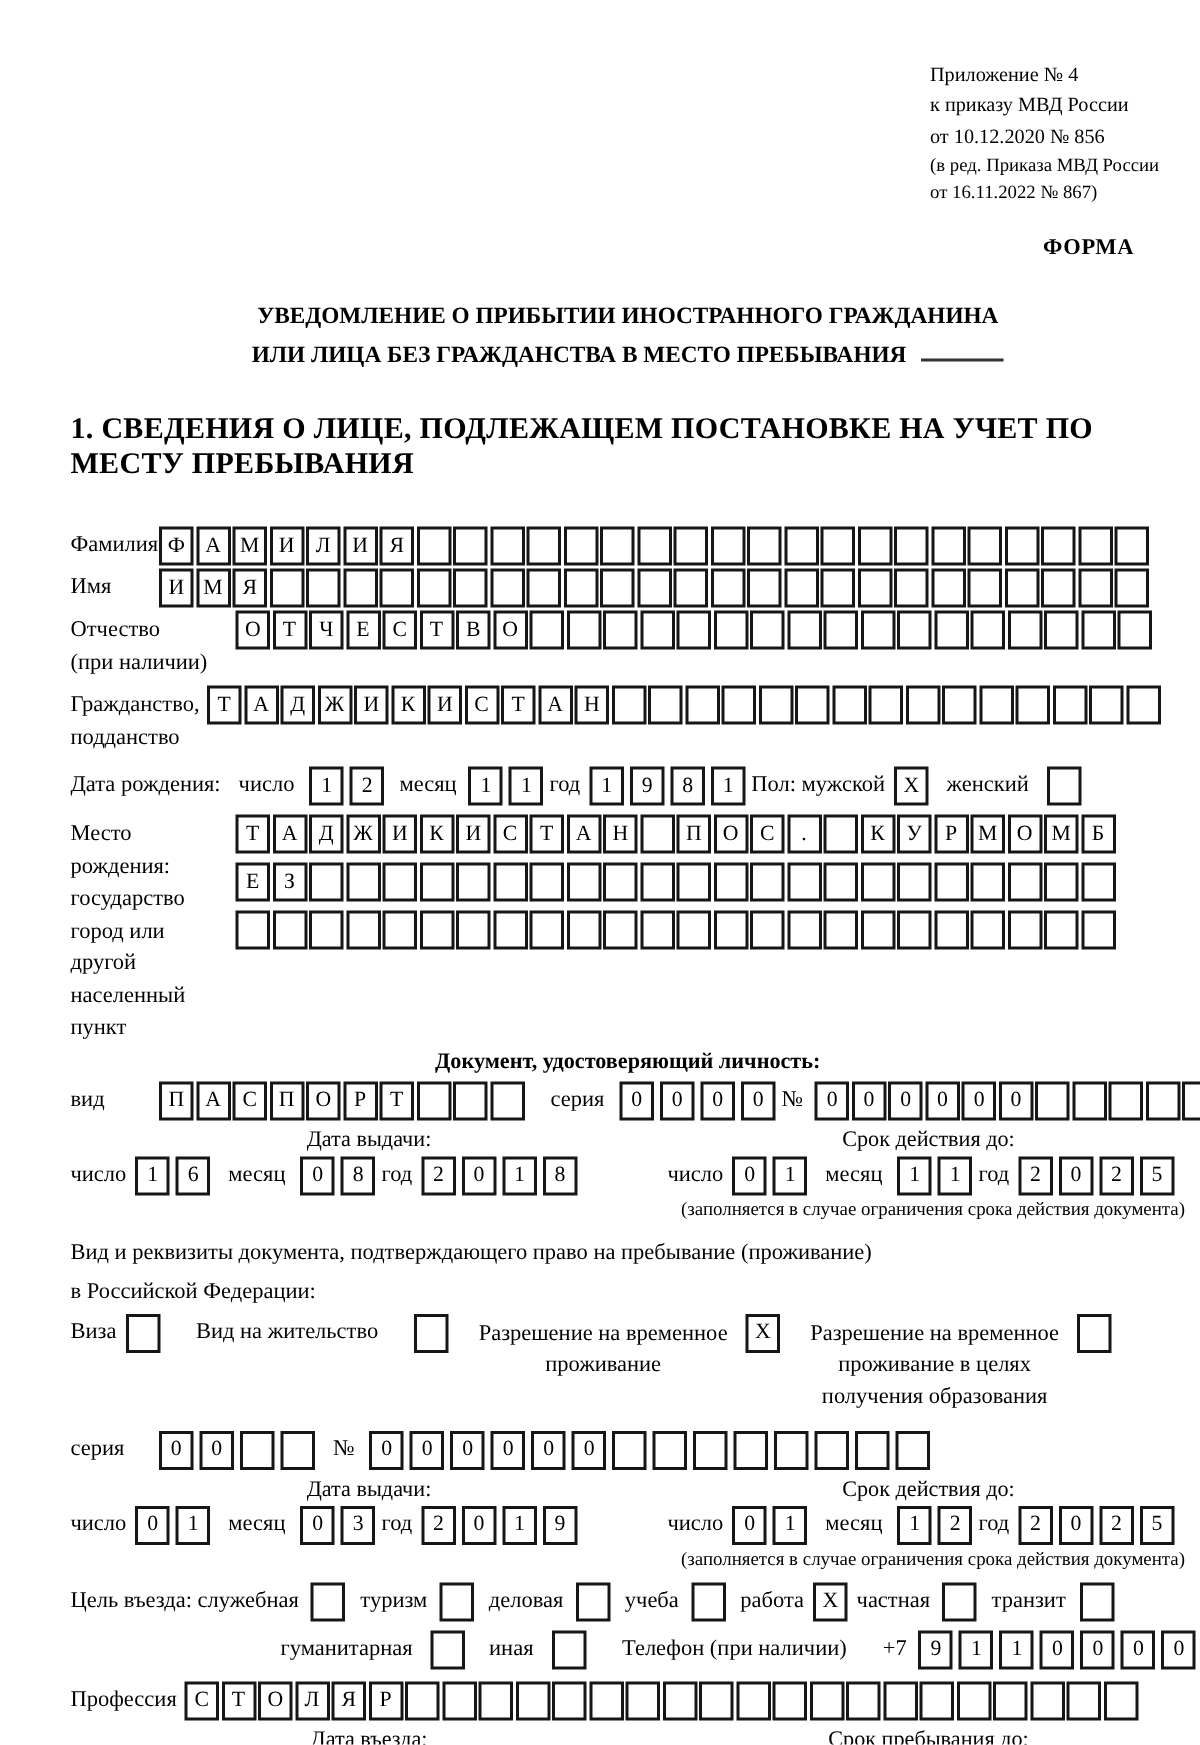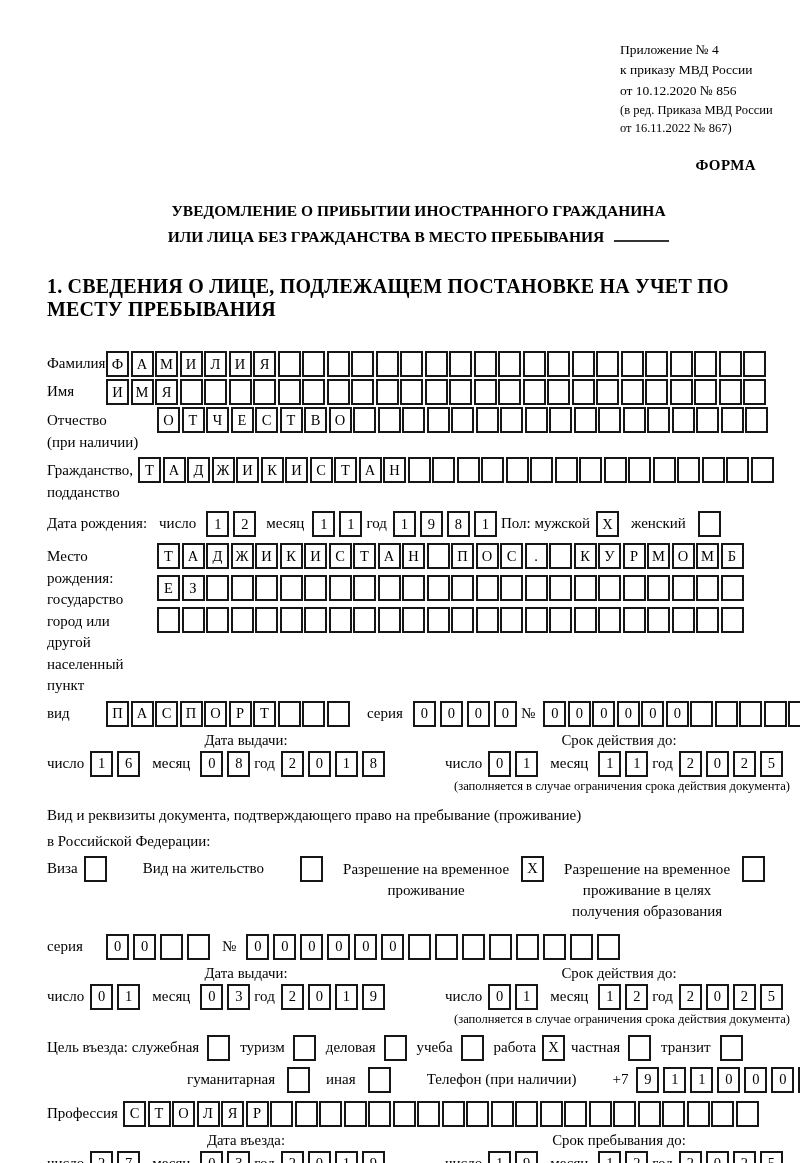--- a/index.html
+++ b/index.html
@@ -21,21 +21,21 @@
         display:flex;align-items:center;justify-content:center;font-size:14.5px;background:#fff;}
   .dg .cbox{margin-right:4px;}
   .chk{margin-right:0;}
   .lbl{padding-top:4px;white-space:nowrap;}
   .lblblk{line-height:21.5px;padding-top:3px;}
   .w59{width:59px;flex:none;}
   .w110{width:110px;flex:none;}
   .w91{width:91px;flex:none;}
   .mt2{margin-top:2px;}.mt4{margin-top:4px;}.mt6{margin-top:6px;}.mt8{margin-top:8px;}.mt12{margin-top:12px;}.mt18{margin-top:30px;}
   .ml6{margin-left:6px;}.ml8{margin-left:8px;}.ml10{margin-left:10px;}.ml12{margin-left:12px;}
-  .ml16{margin-left:16px;}.ml20{margin-left:20px;}.ml28{margin-left:36px;text-align:center;}
+  .ml16{margin-left:16px;}.ml20{margin-left:20px;}.ml28{margin-left:24px;text-align:center;}
   .docheading{font-weight:bold;text-align:center;margin-top:3px;font-size:14.8px;}
   
   .dates-headers{display:flex;margin-top:5px;font-size:14.8px;gap:24px;}
   .dh1{width:398px;text-align:center;flex:none;}
   .dh2{width:300px;text-align:center;flex:none;}
   .dgroup{display:flex;align-items:flex-start;width:398px;flex:none;}
   .dgroup2{display:flex;align-items:flex-start;}
   .note{font-size:12.6px;text-align:right;padding-right:0px;margin-top:2px;}
   .para{line-height:26px;margin-top:8px;}
   .stack{line-height:21px;text-align:center;padding-top:3px;}
@@ -303,20 +303,21 @@
           <span class="cbox"></span>
           <span class="cbox"></span>
           <span class="cbox"></span>
           <span class="cbox"></span>
           <span class="cbox"></span>
           <span class="cbox"></span>
         </div>
     </div>
   </div>
 
+  <div class="docheading">Документ, удостоверяющий личность:</div>
 
   <div class="frow mt4">
     <span class="lbl w59">вид</span>
     <div class="boxes">
         <span class="cbox">П</span>
         <span class="cbox">А</span>
         <span class="cbox">С</span>
         <span class="cbox">П</span>
         <span class="cbox">О</span>
         <span class="cbox">Р</span>

